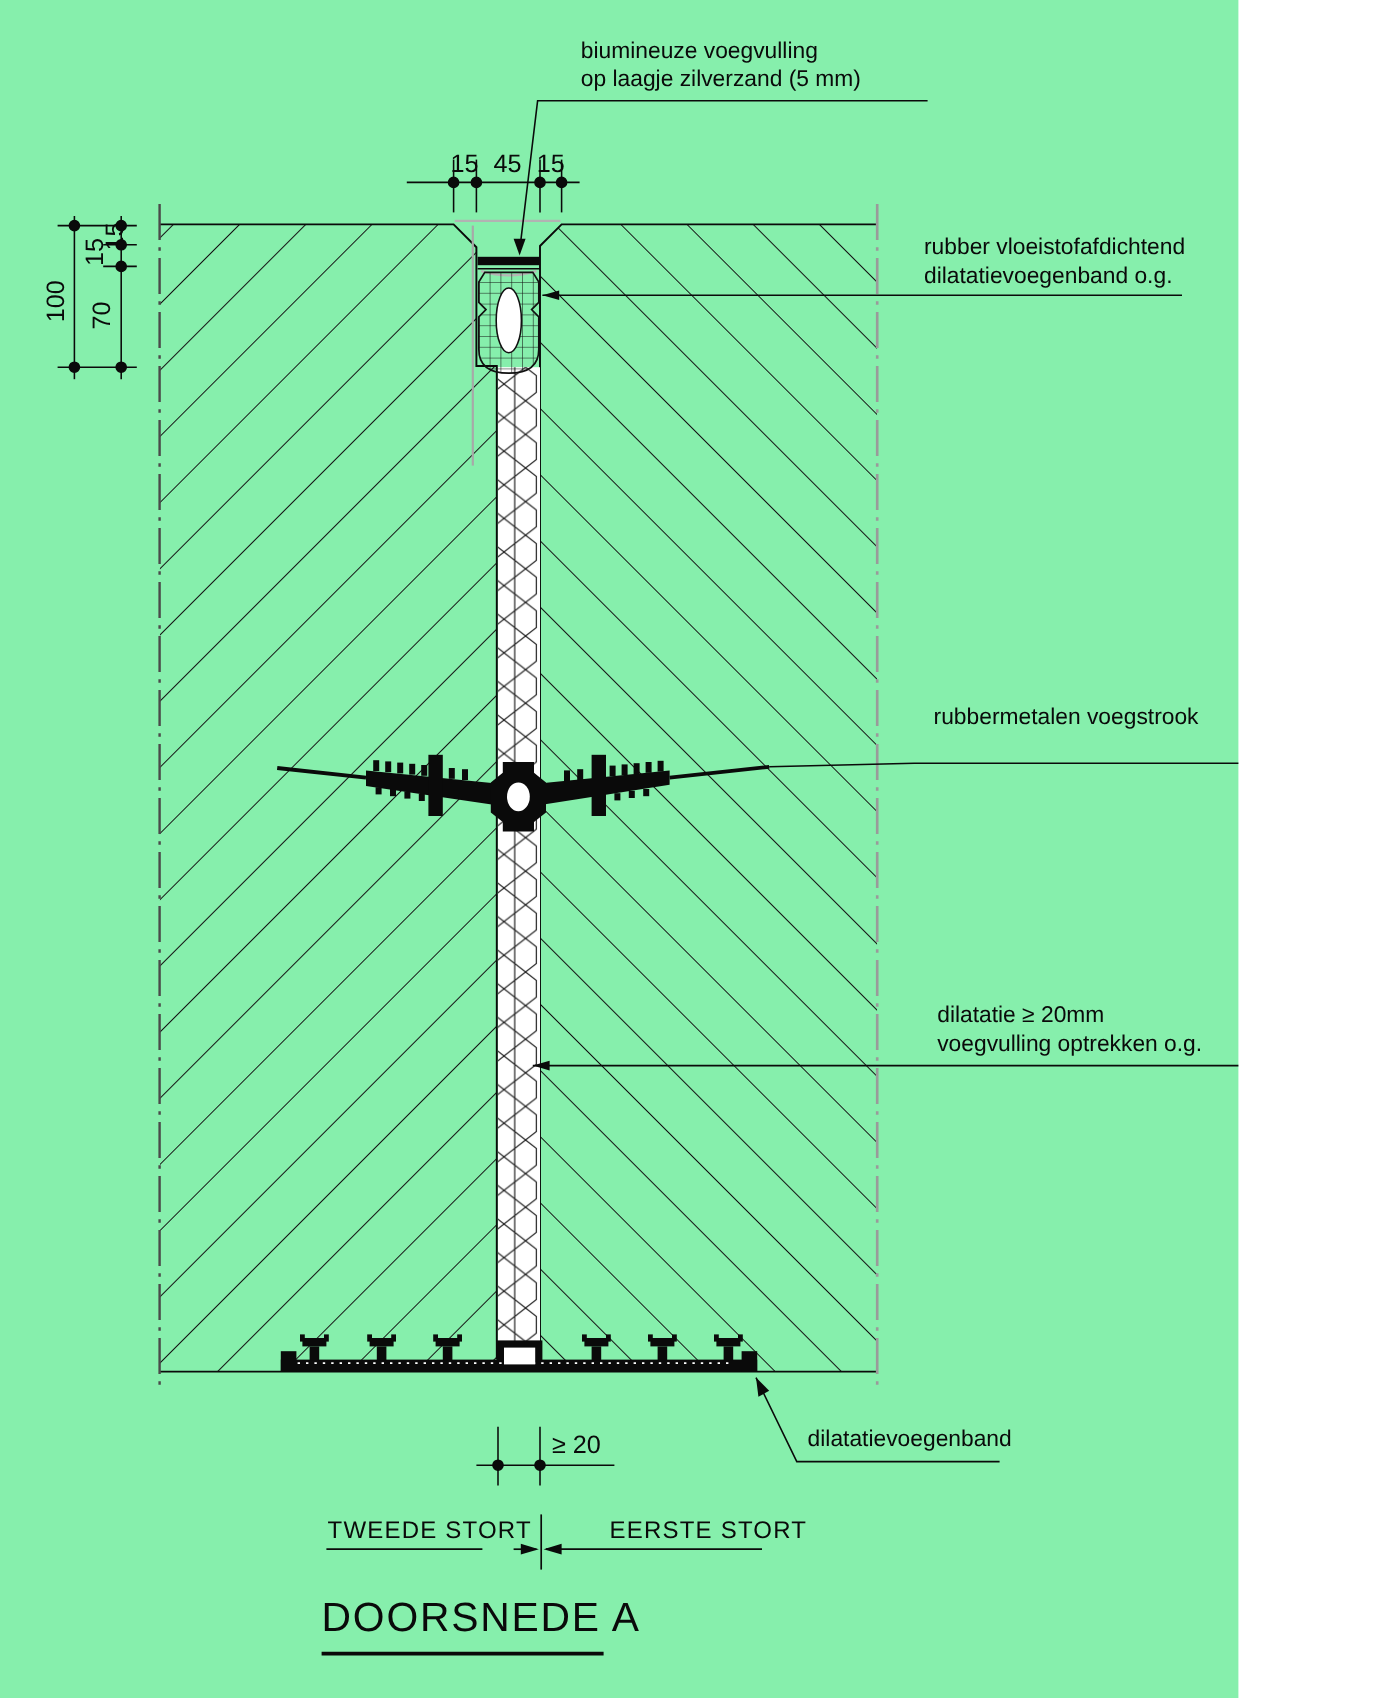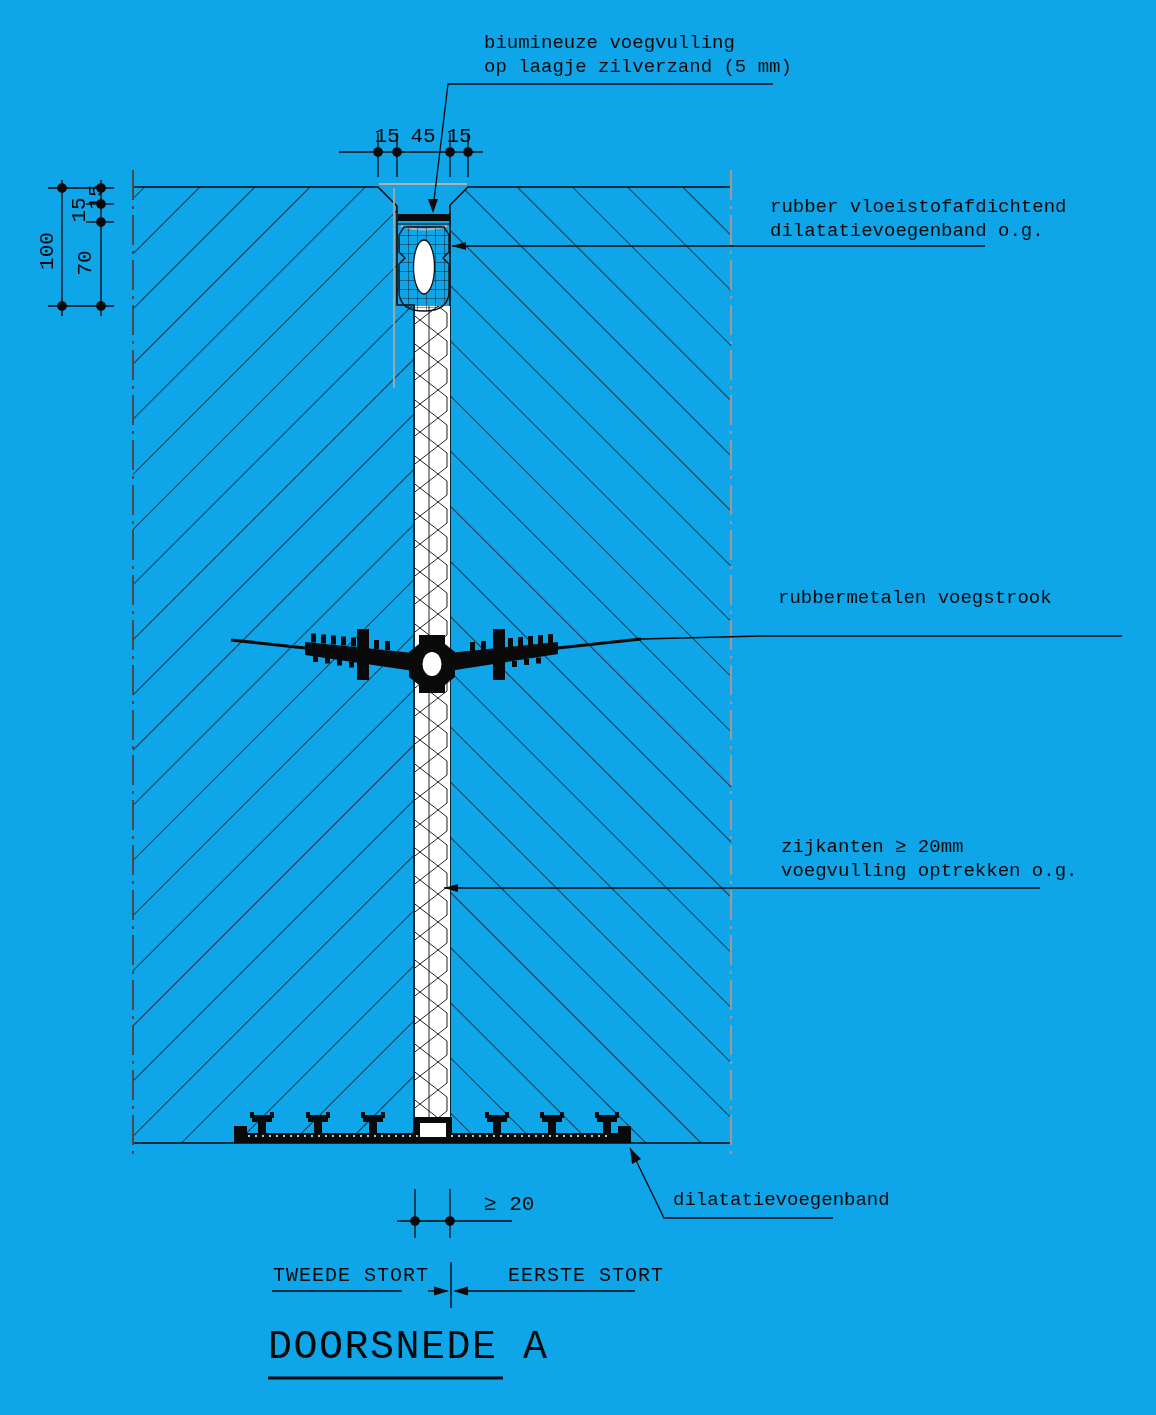--- a/index.html
+++ b/index.html
@@ -1,24 +1,24 @@
 <!DOCTYPE html>
 <html><head>
 <meta charset="utf-8">
 <style>
   html,body{margin:0;padding:0;background:#ffffff;}
-  #stage{position:relative;width:1156px;height:1415px;background:#0ea5e9;overflow:hidden;
-         font-family:Liberation Mono, monospace;color:#000;}
+  #stage{position:relative;width:1032px;height:1415px;background:#86efac;overflow:hidden;
+         font-family:Liberation Sans, sans-serif;color:#000;}
   svg{position:absolute;left:0;top:0;}
   .lbl{position:absolute;white-space:nowrap;font-size:19px;line-height:24px;color:#0a0a0a;}
   .dim{font-size:21px;line-height:21px;}
   .ctr{transform:translateX(-50%);}
   .rot{transform:translate(-50%,-50%) rotate(-90deg);transform-origin:center;}
   .pour{font-size:20px;letter-spacing:1px;}
-  .title{font-size:40px;letter-spacing:1.5px;}
+  .title{font-size:34px;letter-spacing:1.5px;}
 </style>
 </head>
 <body>
 
 <div id="stage">
 
 <svg width="1156" height="1415" viewBox="0 0 1156 1415">
   <defs>
     <pattern id="hatchL" patternUnits="userSpaceOnUse" width="40" height="39" patternTransform="rotate(-45)">
       <line x1="0" y1="0" x2="40" y2="0" stroke="#141414" stroke-width="1.5"></line>
@@ -215,35 +215,35 @@
 <div class="lbl" style="left:770px;top:195px;">
   <div>rubber vloeistofafdichtend</div>
   <div>dilatatievoegenband o.g.</div>
 </div>
 
 <div class="lbl" style="left:778px;top:586px;">
   <div>rubbermetalen voegstrook</div>
 </div>
 
 <div class="lbl" style="left:781px;top:835px;">
-  <div>zijkanten ≥ 20mm</div>
+  <div>dilatatie ≥ 20mm</div>
   <div>voegvulling optrekken o.g.</div>
 </div>
 
 <div class="lbl" style="left:673px;top:1188px;">dilatatievoegenband</div>
 
 <div class="lbl dim ctr" style="left:387px;top:126px;">15</div>
 <div class="lbl dim ctr" style="left:423px;top:126px;">45</div>
 <div class="lbl dim ctr" style="left:459px;top:126px;">15</div>
 
 <div class="lbl dim rot" style="left:47px;top:251px;">100</div>
 <div class="lbl dim rot" style="left:96px;top:197px;">15</div>
 <div class="lbl dim rot" style="left:79px;top:210px;">15</div>
 <div class="lbl dim rot" style="left:85px;top:263px;">70</div>
 
-<div class="lbl dim" style="left:460px;top:1194px;margin-left:24px;">≥ 20</div>
+<div class="lbl dim" style="left:460px;top:1194px;">≥ 20</div>
 
 <div class="lbl pour" style="left:273px;top:1264px;">TWEEDE STORT</div>
 <div class="lbl pour" style="left:508px;top:1264px;">EERSTE STORT</div>
 
 <div class="lbl title" style="left:268px;top:1336px;">DOORSNEDE A</div>
 
 </div>
 
 </body></html>

